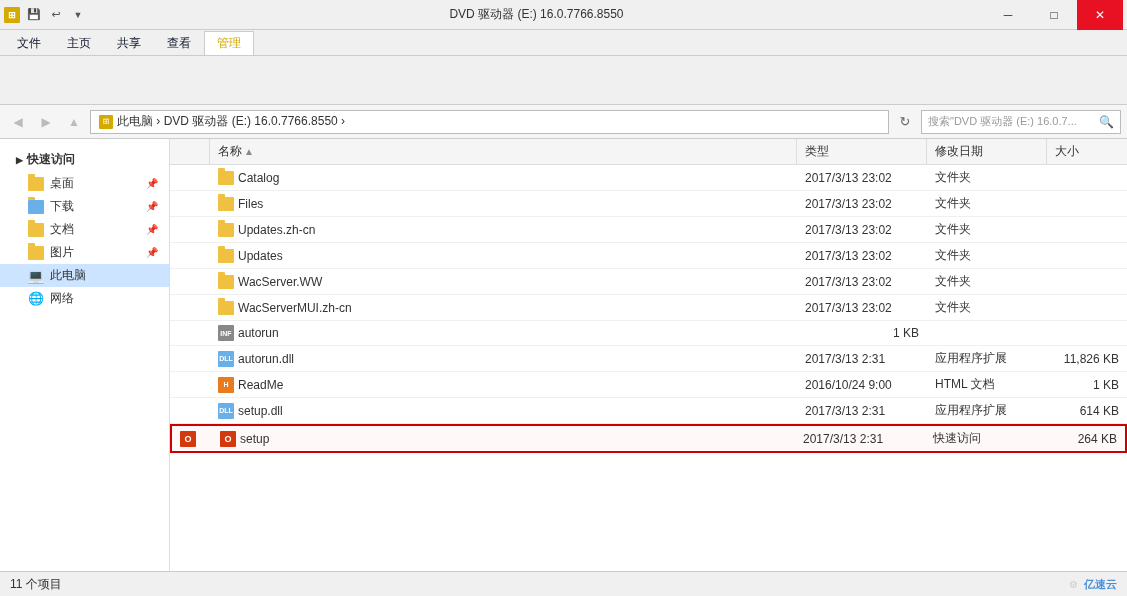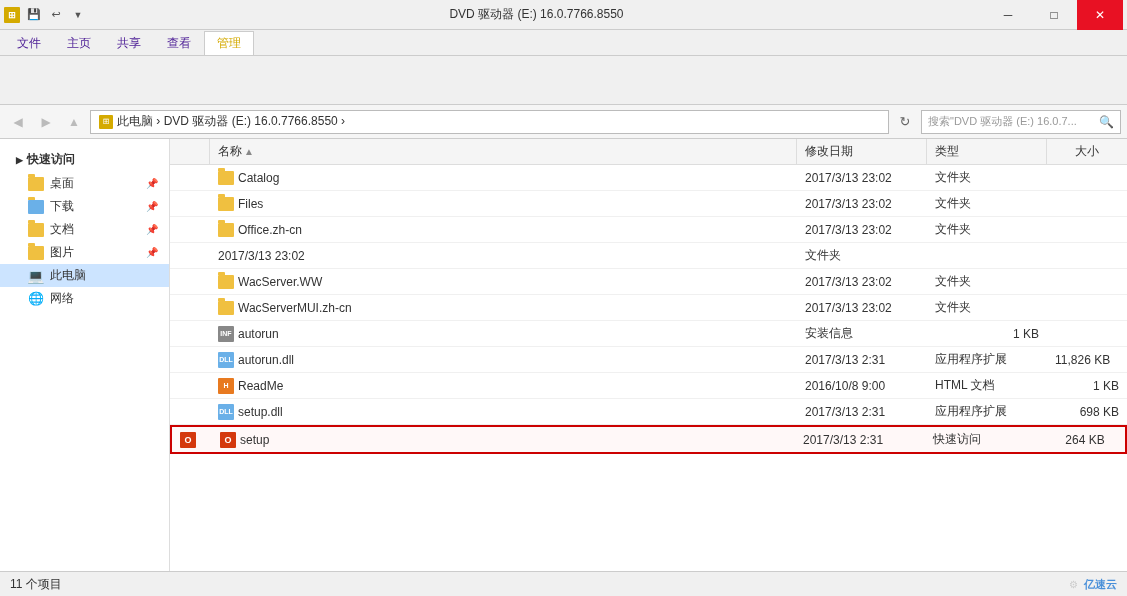--- a/index.html
+++ b/index.html
@@ -70,21 +70,21 @@
     .ribbon-tabs {
       display: flex;
       height: 26px;
       align-items: flex-end;
       padding: 0 4px;
       border-bottom: 1px solid #ccc;
     }
     .ribbon-tab {
       padding: 4px 12px;
       font-size: 12px;
-      color: #4c1d95;
+      color: #0f172a;
       cursor: pointer;
       height: 24px;
       display: flex; align-items: center;
       border: 1px solid transparent;
       border-bottom: none;
       background: transparent;
     }
     .ribbon-tab.active {
       background: #fff;
       border-color: #ccc;
@@ -207,21 +207,21 @@
     }
     .file-list-header-cell {
       padding: 4px 8px;
       font-size: 12px;
       color: #333;
       font-weight: 500;
       border-right: 1px solid #ddd;
       cursor: pointer;
       display: flex; align-items: center; gap: 2px;
     }
-    .file-list-header-cell:last-child { border-right: none; margin-left: 20px; }
+    .file-list-header-cell:last-child { border-right: none; }
     .file-row {
       display: grid;
       grid-template-columns: 40px 1fr 130px 120px 80px;
       border-bottom: 1px solid #f0f0f0;
       cursor: pointer;
       align-items: center;
     }
     .file-cell {
       padding: 4px 8px;
       font-size: 12px;
@@ -369,22 +369,22 @@
     </div>
   </div>
 
   <div class="file-list">
     <div class="file-list-header">
       <div class="file-list-header-cell"></div>
       <div class="file-list-header-cell">
         <span>名称</span>
         <span class="chevron">▲</span>
       </div>
+      <div class="file-list-header-cell">类型</div>
       <div class="file-list-header-cell">修改日期</div>
-      <div class="file-list-header-cell">类型</div>
       <div class="file-list-header-cell">大小</div>
     </div>
     <div id="file-rows-container">
         <div class="file-row">
           <div class="file-cell"></div>
           <div class="file-cell name-cell">
             <div style="width:16px;height:14px;background:#f0c040;border-radius:1px;position:relative;display:inline-block;">
               <div style="position:absolute;top:-3px;left:0;width:7px;height:3px;background:#f0c040;border-radius:1px 1px 0 0;"></div>
             </div>
             <span>Catalog</span>
@@ -404,28 +404,34 @@
           <div class="file-cell">2017/3/13 23:02</div>
           <div class="file-cell">文件夹</div>
           <div class="file-cell" style="text-align: right;"></div>
         </div>
         <div class="file-row">
           <div class="file-cell"></div>
           <div class="file-cell name-cell">
             <div style="width:16px;height:14px;background:#f0c040;border-radius:1px;position:relative;display:inline-block;">
               <div style="position:absolute;top:-3px;left:0;width:7px;height:3px;background:#f0c040;border-radius:1px 1px 0 0;"></div>
             </div>
-            <span>Office.zh-cn</span>
+            <span>Updates.zh-cn</span>
           </div>
           <div class="file-cell">2017/3/13 23:02</div>
           <div class="file-cell">文件夹</div>
           <div class="file-cell" style="text-align: right;"></div>
         </div>
         <div class="file-row">
           <div class="file-cell"></div>
+          <div class="file-cell name-cell">
+            <div style="width:16px;height:14px;background:#f0c040;border-radius:1px;position:relative;display:inline-block;">
+              <div style="position:absolute;top:-3px;left:0;width:7px;height:3px;background:#f0c040;border-radius:1px 1px 0 0;"></div>
+            </div>
+            <span>Updates</span>
+          </div>
           <div class="file-cell">2017/3/13 23:02</div>
           <div class="file-cell">文件夹</div>
           <div class="file-cell" style="text-align: right;"></div>
         </div>
         <div class="file-row">
           <div class="file-cell"></div>
           <div class="file-cell name-cell">
             <div style="width:16px;height:14px;background:#f0c040;border-radius:1px;position:relative;display:inline-block;">
               <div style="position:absolute;top:-3px;left:0;width:7px;height:3px;background:#f0c040;border-radius:1px 1px 0 0;"></div>
             </div>
@@ -446,62 +452,61 @@
           <div class="file-cell">2017/3/13 23:02</div>
           <div class="file-cell">文件夹</div>
           <div class="file-cell" style="text-align: right;"></div>
         </div>
         <div class="file-row">
           <div class="file-cell"></div>
           <div class="file-cell name-cell">
             <div style="width:16px;height:16px;background:#888;border-radius:1px;display:inline-flex;align-items:center;justify-content:center;color:#fff;font-size:7px;font-weight:bold;">INF</div>
             <span>autorun</span>
           </div>
-          <div class="file-cell">安装信息</div>
           <div class="file-cell" style="text-align: right;">1 KB</div>
         </div>
         <div class="file-row">
           <div class="file-cell"></div>
           <div class="file-cell name-cell">
             <div style="width:16px;height:16px;background:#6ab0e8;border-radius:1px;display:inline-flex;align-items:center;justify-content:center;color:#fff;font-size:7px;font-weight:bold;">DLL</div>
             <span>autorun.dll</span>
           </div>
           <div class="file-cell">2017/3/13 2:31</div>
           <div class="file-cell">应用程序扩展</div>
-          <div class="file-cell" style="">11,826 KB</div>
+          <div class="file-cell" style="text-align: right;">11,826 KB</div>
         </div>
         <div class="file-row">
           <div class="file-cell"></div>
           <div class="file-cell name-cell">
             <div style="width:16px;height:16px;background:#e87a20;border-radius:1px;display:inline-flex;align-items:center;justify-content:center;color:#fff;font-size:7px;font-weight:bold;">H</div>
             <span>ReadMe</span>
           </div>
-          <div class="file-cell">2016/10/8 9:00</div>
+          <div class="file-cell">2016/10/24 9:00</div>
           <div class="file-cell">HTML 文档</div>
           <div class="file-cell" style="text-align: right;">1 KB</div>
         </div>
         <div class="file-row">
           <div class="file-cell"></div>
           <div class="file-cell name-cell">
             <div style="width:16px;height:16px;background:#6ab0e8;border-radius:1px;display:inline-flex;align-items:center;justify-content:center;color:#fff;font-size:7px;font-weight:bold;">DLL</div>
             <span>setup.dll</span>
           </div>
           <div class="file-cell">2017/3/13 2:31</div>
           <div class="file-cell">应用程序扩展</div>
-          <div class="file-cell" style="text-align: right;">698 KB</div>
+          <div class="file-cell" style="text-align: right;">614 KB</div>
         </div>
         <div class="file-row setup-row">
           <div class="file-cell"><div style="width:16px;height:16px;background:#d4380d;border-radius:1px;display:inline-flex;align-items:center;justify-content:center;color:#fff;font-size:9px;font-weight:bold;">O</div></div>
           <div class="file-cell name-cell">
             <div style="width:16px;height:16px;background:#d4380d;border-radius:1px;display:inline-flex;align-items:center;justify-content:center;color:#fff;font-size:9px;font-weight:bold;flex-shrink:0;">O</div>
             <span>setup</span>
           </div>
           <div class="file-cell">2017/3/13 2:31</div>
           <div class="file-cell">快速访问</div>
-          <div class="file-cell" style="text-align: center;">264 KB</div>
+          <div class="file-cell" style="text-align: right;">264 KB</div>
         </div>
       </div>
   </div>
 </div>
 
 <div class="status-bar">
   <span>11 个项目</span>
   <div class="status-right">
     <span style="font-size:10px; color:#ccc;">⚙</span>
     <span class="yiyun-logo">

